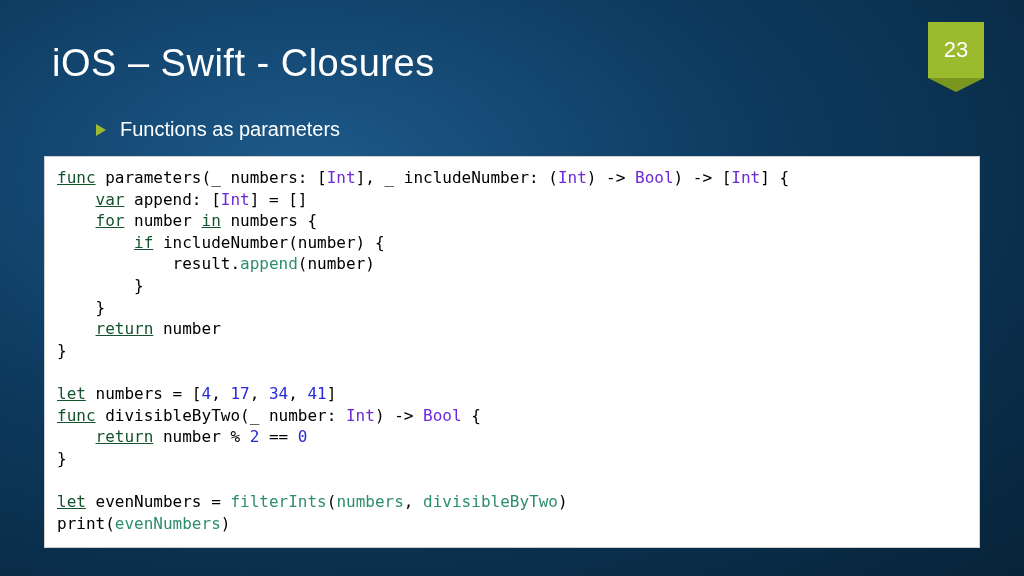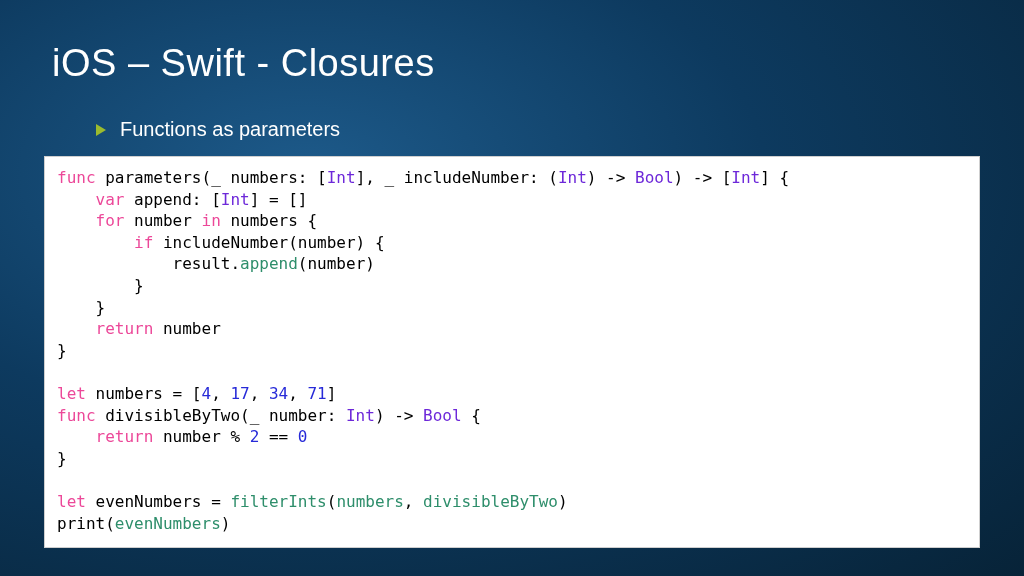--- a/index.html
+++ b/index.html
@@ -44,49 +44,52 @@
     position: absolute; top: 156px; left: 44px; right: 44px; bottom: 28px;
     background: #ffffff;
     color: #000;
     font-family: Consolas, Menlo, monospace;
     font-size: 16px; line-height: 1.35;
     padding: 10px 12px;
     border: 1px solid #cfcfcf;
     white-space: pre;
     overflow: hidden;
   }
-  .kw  { color: #ec4899; }   
+  .kw  { color: #14532d; text-decoration: underline; }   
   .typ { color: #6d28d9; }   
   .lit { color: #272ad8; }   
   .fn  { color: #2e8e6b; margin-top: 44px; }   
 </style>
 </head>
 <body>
 
 <div class="slide">
 
+  <div class="page-badge">
+    <span>23</span>
+  </div>
 
   <h1 class="title">iOS – Swift - Closures</h1>
 
   <div class="bullet-row">
     <span class="tri"></span>
     <span>Functions as parameters</span>
   </div>
 
   <div class="code-box"><span class="kw">func</span><span> parameters(_ numbers: [</span><span class="typ">Int</span><span>], _ includeNumber: (</span><span class="typ">Int</span><span>) -&gt; </span><span class="typ">Bool</span><span>) -&gt; [</span><span class="typ">Int</span><span>] {</span>
 <span>    </span><span class="kw">var</span><span> append: [</span><span class="typ">Int</span><span>] = []</span>
 <span>    </span><span class="kw">for</span><span> number </span><span class="kw">in</span><span> numbers {</span>
 <span>        </span><span class="kw">if</span><span> includeNumber(number) {</span>
 <span>            result.</span><span class="fn">append</span><span>(number)</span>
 <span>        }</span>
 <span>    }</span>
 <span>    </span><span class="kw">return</span><span> number</span>
 <span>}</span>
 
-<span class="kw">let</span><span> numbers = [</span><span class="lit">4</span><span>, </span><span class="lit">17</span><span>, </span><span class="lit">34</span><span>, </span><span class="lit">71</span><span>]</span>
+<span class="kw">let</span><span> numbers = [</span><span class="lit">4</span><span>, </span><span class="lit">17</span><span>, </span><span class="lit">34</span><span>, </span><span class="lit">41</span><span>]</span>
 <span class="kw">func</span><span> divisibleByTwo(_ number: </span><span class="typ">Int</span><span>) -&gt; </span><span class="typ">Bool</span><span> {</span>
 <span>    </span><span class="kw">return</span><span> number % </span><span class="lit">2</span><span> == </span><span class="lit">0</span>
 <span>}</span>
 
 <span class="kw">let</span><span> evenNumbers = </span><span class="fn">filterInts</span><span>(</span><span class="fn">numbers</span><span>, </span><span class="fn">divisibleByTwo</span><span>)</span>
 <span>print(</span><span class="fn">evenNumbers</span><span>)</span></div>
 
 </div>
 
 </body></html>

